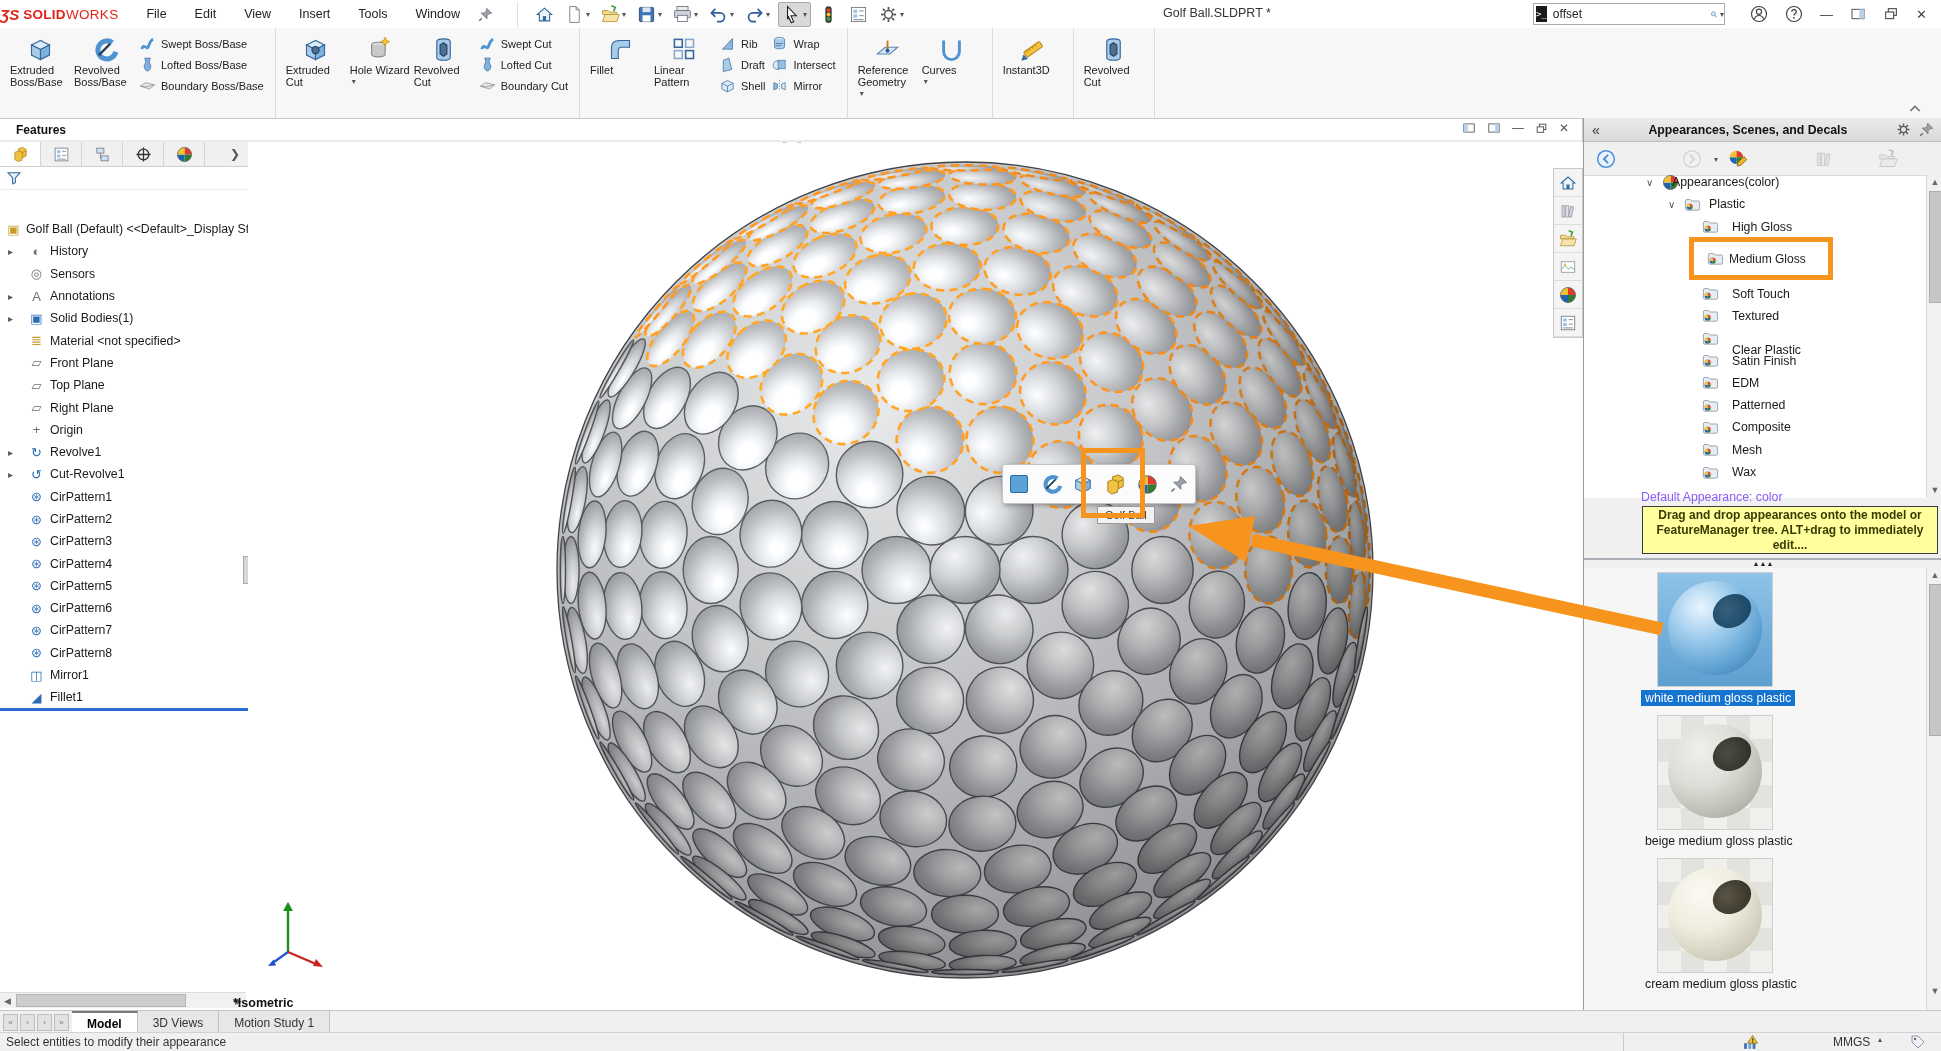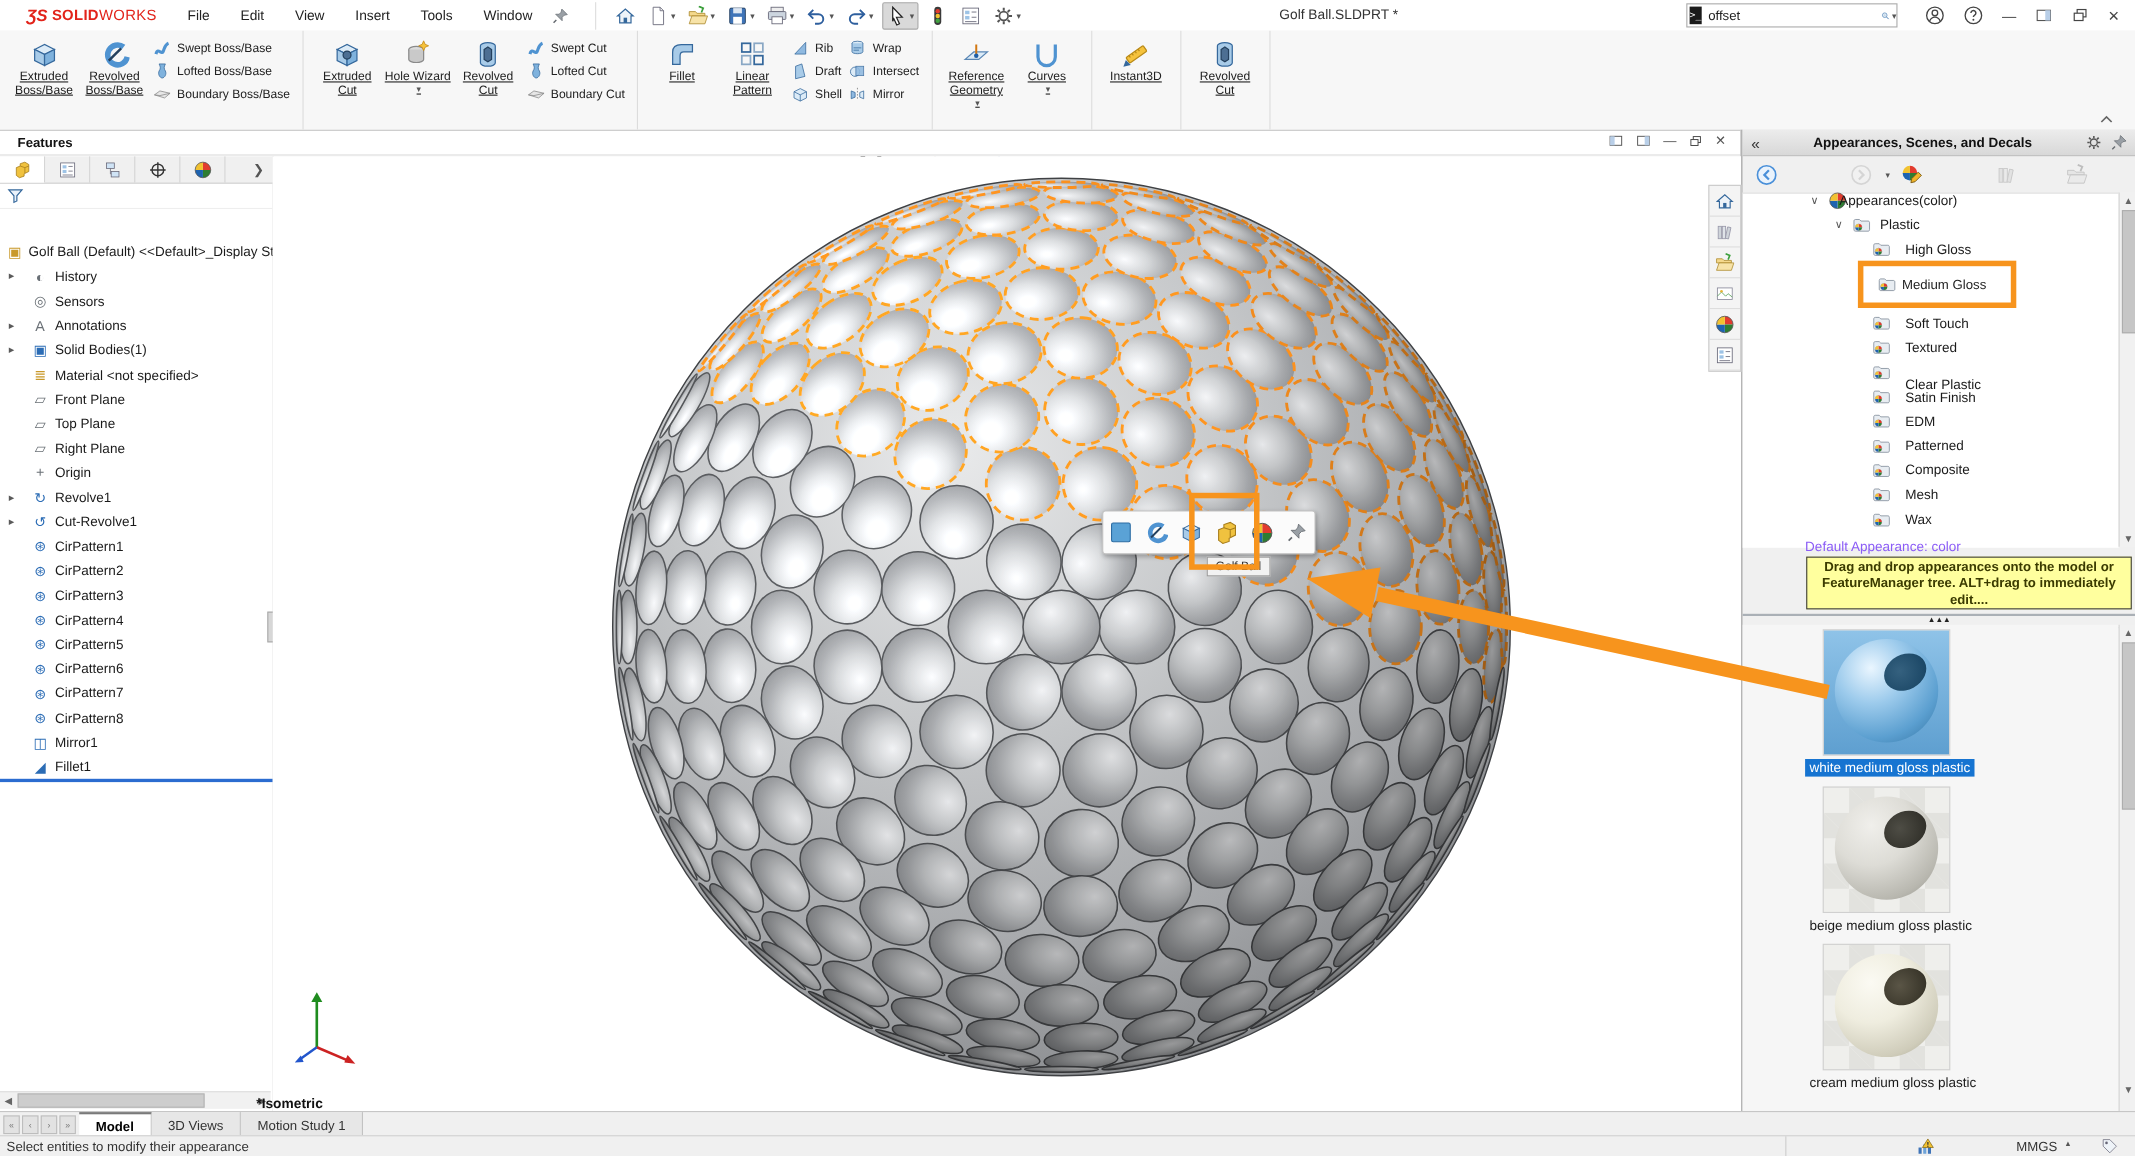--- a/index.html
+++ b/index.html
@@ -5,21 +5,21 @@
   html,body{margin:0;padding:0;width:1941px;height:1051px;background:#fff;
     font-family:"Liberation Sans", sans-serif; font-size:12px; color:#222; overflow:hidden;}
   #app{position:relative;width:1941px;height:1051px;overflow:hidden;background:#fff;}
   svg.ic{display:inline-block;vertical-align:middle;}
   .grayed{filter:grayscale(1);opacity:.45;}
   .dd{font-size:8px;color:#555;margin-left:2px;}
 
   
   #titlebar{position:absolute;top:0;left:0;width:1941px;height:28px;background:#ffffff;
     border-bottom:1px solid #e4e4e4;display:flex;align-items:center;}
-  #logo{display:flex;margin-left:24px;}
+  #logo{display:flex;align-items:center;margin-left:0;}
   #logo .lmark{color:#E2231A;font-weight:700;font-size:15px;margin-right:4px;font-style:italic;}
   #logo .solid{color:#E2231A;font-weight:700;font-size:13.5px;letter-spacing:.3px;}
   #logo .works{color:#E2231A;font-weight:400;font-size:13.5px;letter-spacing:.3px;}
   #menubar{display:flex;gap:24px;margin-left:26px;font-size:12.5px;color:#222;}
   #menubar .menu{cursor:default;padding:2px 2px;}
   #tb-pin{margin-left:16px;}
   #quicktools{display:flex;align-items:center;gap:5px;margin-left:24px;border-left:1px solid #ddd;padding-left:14px;}
   .qt{display:flex;align-items:center;padding:2px 3px;border-radius:2px;}
   .qt.active{background:#d9d9d9;border:1px solid #a9a9a9;}
   #doc-title{position:absolute;left:1163px;top:6px;font-size:12.5px;color:#333;}
@@ -28,21 +28,21 @@
   #search-cmd{width:16px;height:16px;background:#1a1a1a;color:#fff;font-size:9px;display:flex;
     align-items:center;justify-content:center;margin:0 4px 0 2px;font-family:"DejaVu Sans Mono",monospace;}
   #searchbox input{border:none;outline:none;flex:1;font-size:12px;font-family:"Liberation Sans",sans-serif;color:#222;background:transparent;}
   #titlebar-right{position:absolute;right:14px;top:1px;display:flex;align-items:center;gap:17px;height:26px;}
   .wbtn{color:#444;font-size:13px;}
 
   
   #ribbon{position:absolute;top:28px;left:0;width:1941px;height:90px;background:#f7f7f7;
     border-bottom:1px solid #d6d6d6;display:flex;align-items:stretch;}
   .rgroup{display:flex;align-items:flex-start;padding:3px 8px;border-right:1px solid #dcdcdc;}
-  .bigbtn{width:60px;text-align:center;font-size:11px;line-height:12px;color:#222;margin:0 2px;padding-top:3px;text-decoration:underline;}
+  .bigbtn{width:60px;font-size:11px;line-height:12px;color:#222;margin:0 2px;padding-top:3px;}
   .bigbtn .bicon{height:30px;display:flex;align-items:center;justify-content:center;}
   .rcol{display:flex;flex-direction:column;margin:2px 3px;}
   .colbtn{display:flex;align-items:center;height:21px;font-size:11px;color:#222;white-space:nowrap;}
   .colbtn svg{margin-right:5px;}
   #ribbon-collapse{position:absolute;left:1908px;top:100px;}
 
   
   #tabrow{position:absolute;top:118px;left:0;width:1583px;height:24px;background:#fbfbfb;border-bottom:1px solid #cfcfcf;}
   #cmdtabs{display:flex;height:24px;flex-direction:column;}
   .ctab{padding:4px 16px 3px;font-size:12px;background:#ebebeb;border-right:1px solid #c9c9c9;color:#333;}

